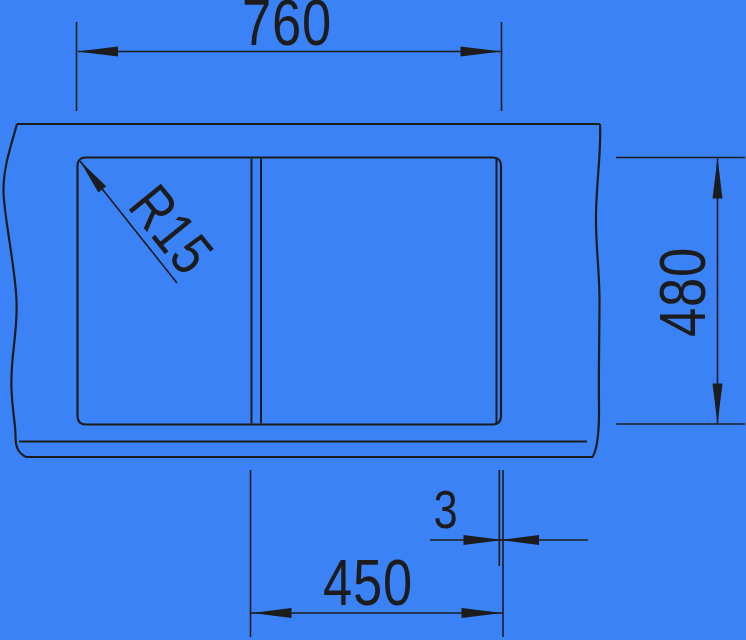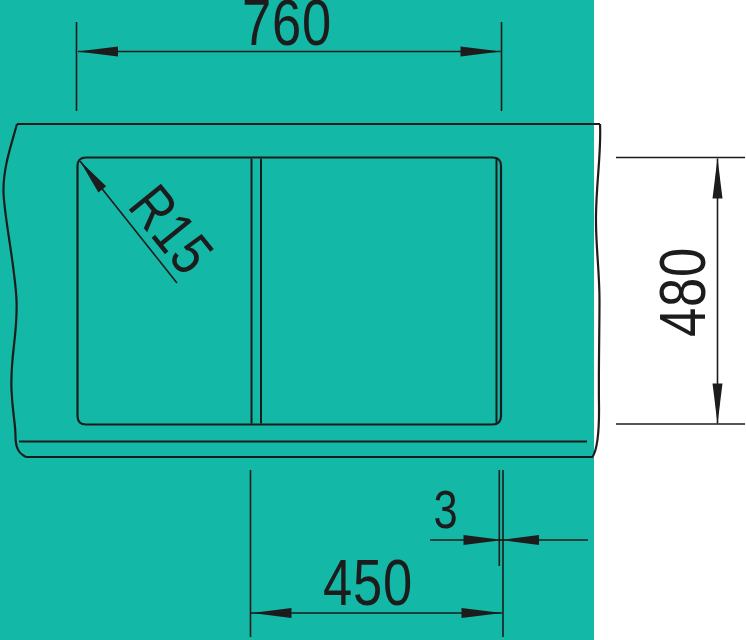--- a/index.html
+++ b/index.html
@@ -4,22 +4,22 @@
 <style>
   html,body{margin:0;padding:0;}
   body{
     width:746px;height:640px;
     background:#ffffff;
     font-family:"Liberation Sans", sans-serif;
     overflow:hidden;
   }
   .canvas{
     position:relative;
-    width:594px;height:640px;
-    background:#14b8a6;
+    width:746px;height:640px;
+    background:#3b82f6;
   }
   .canvas svg{position:absolute;left:0;top:0;}
   .lbl{
     position:absolute;
     color:#1c1c1c;
     font-size:64px;
     line-height:1;
     letter-spacing:1px;
     white-space:nowrap;
     transform:translate(-50%,-50%) scaleX(0.82);

